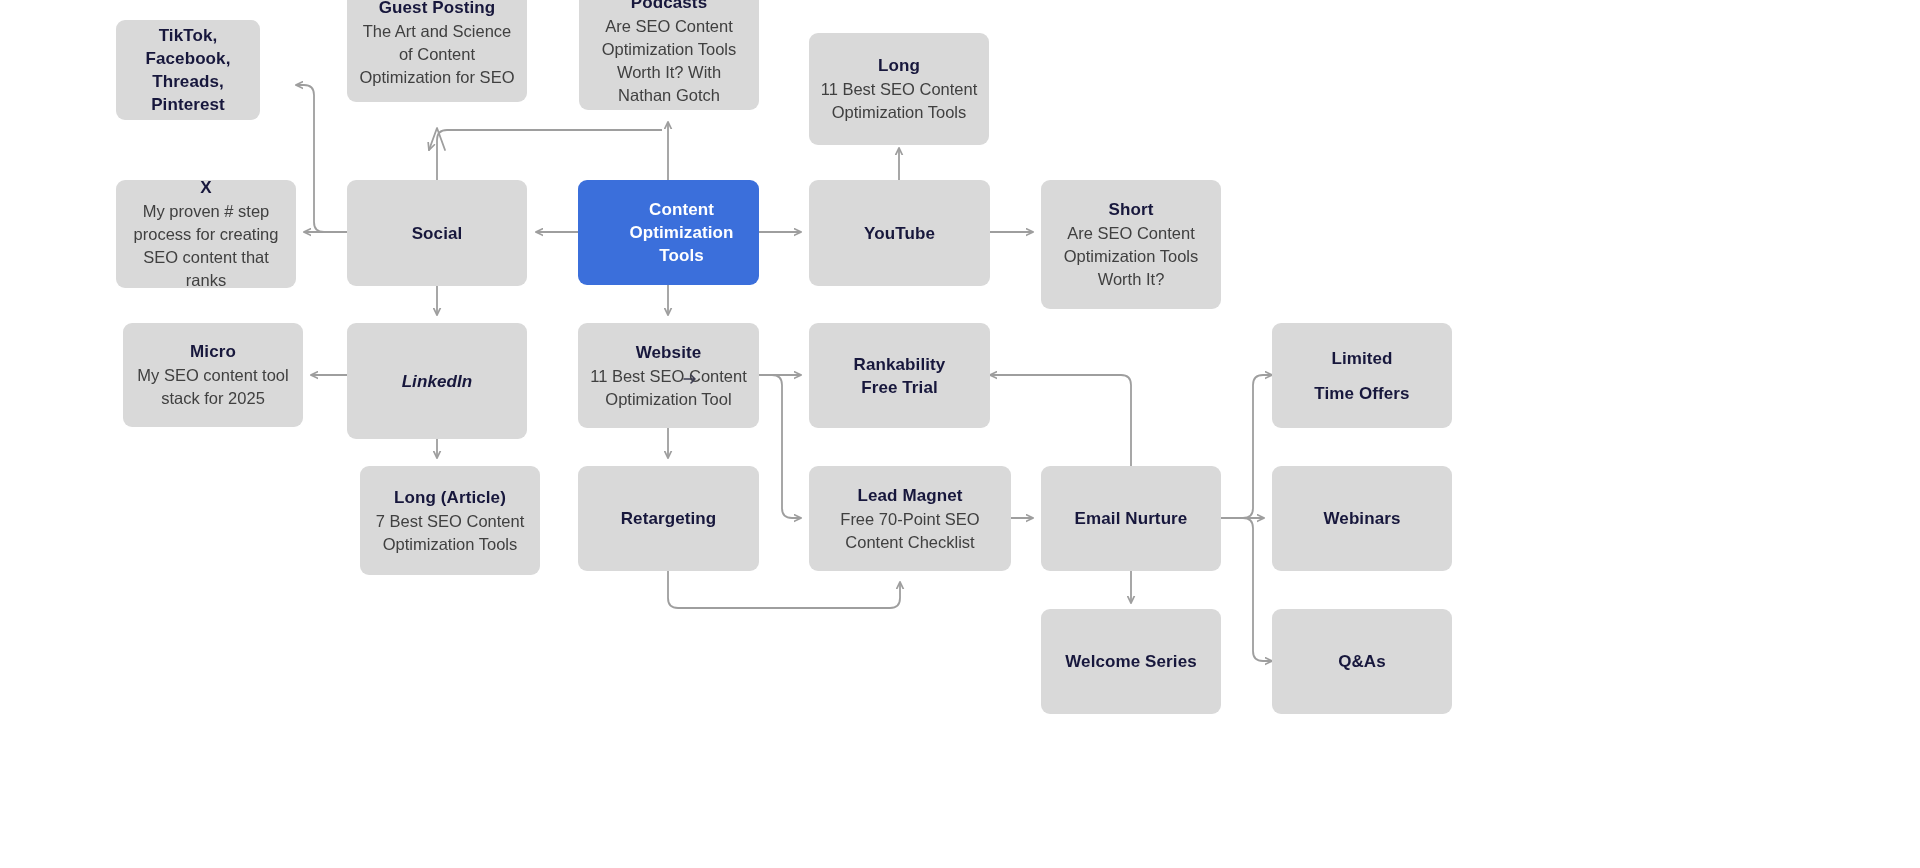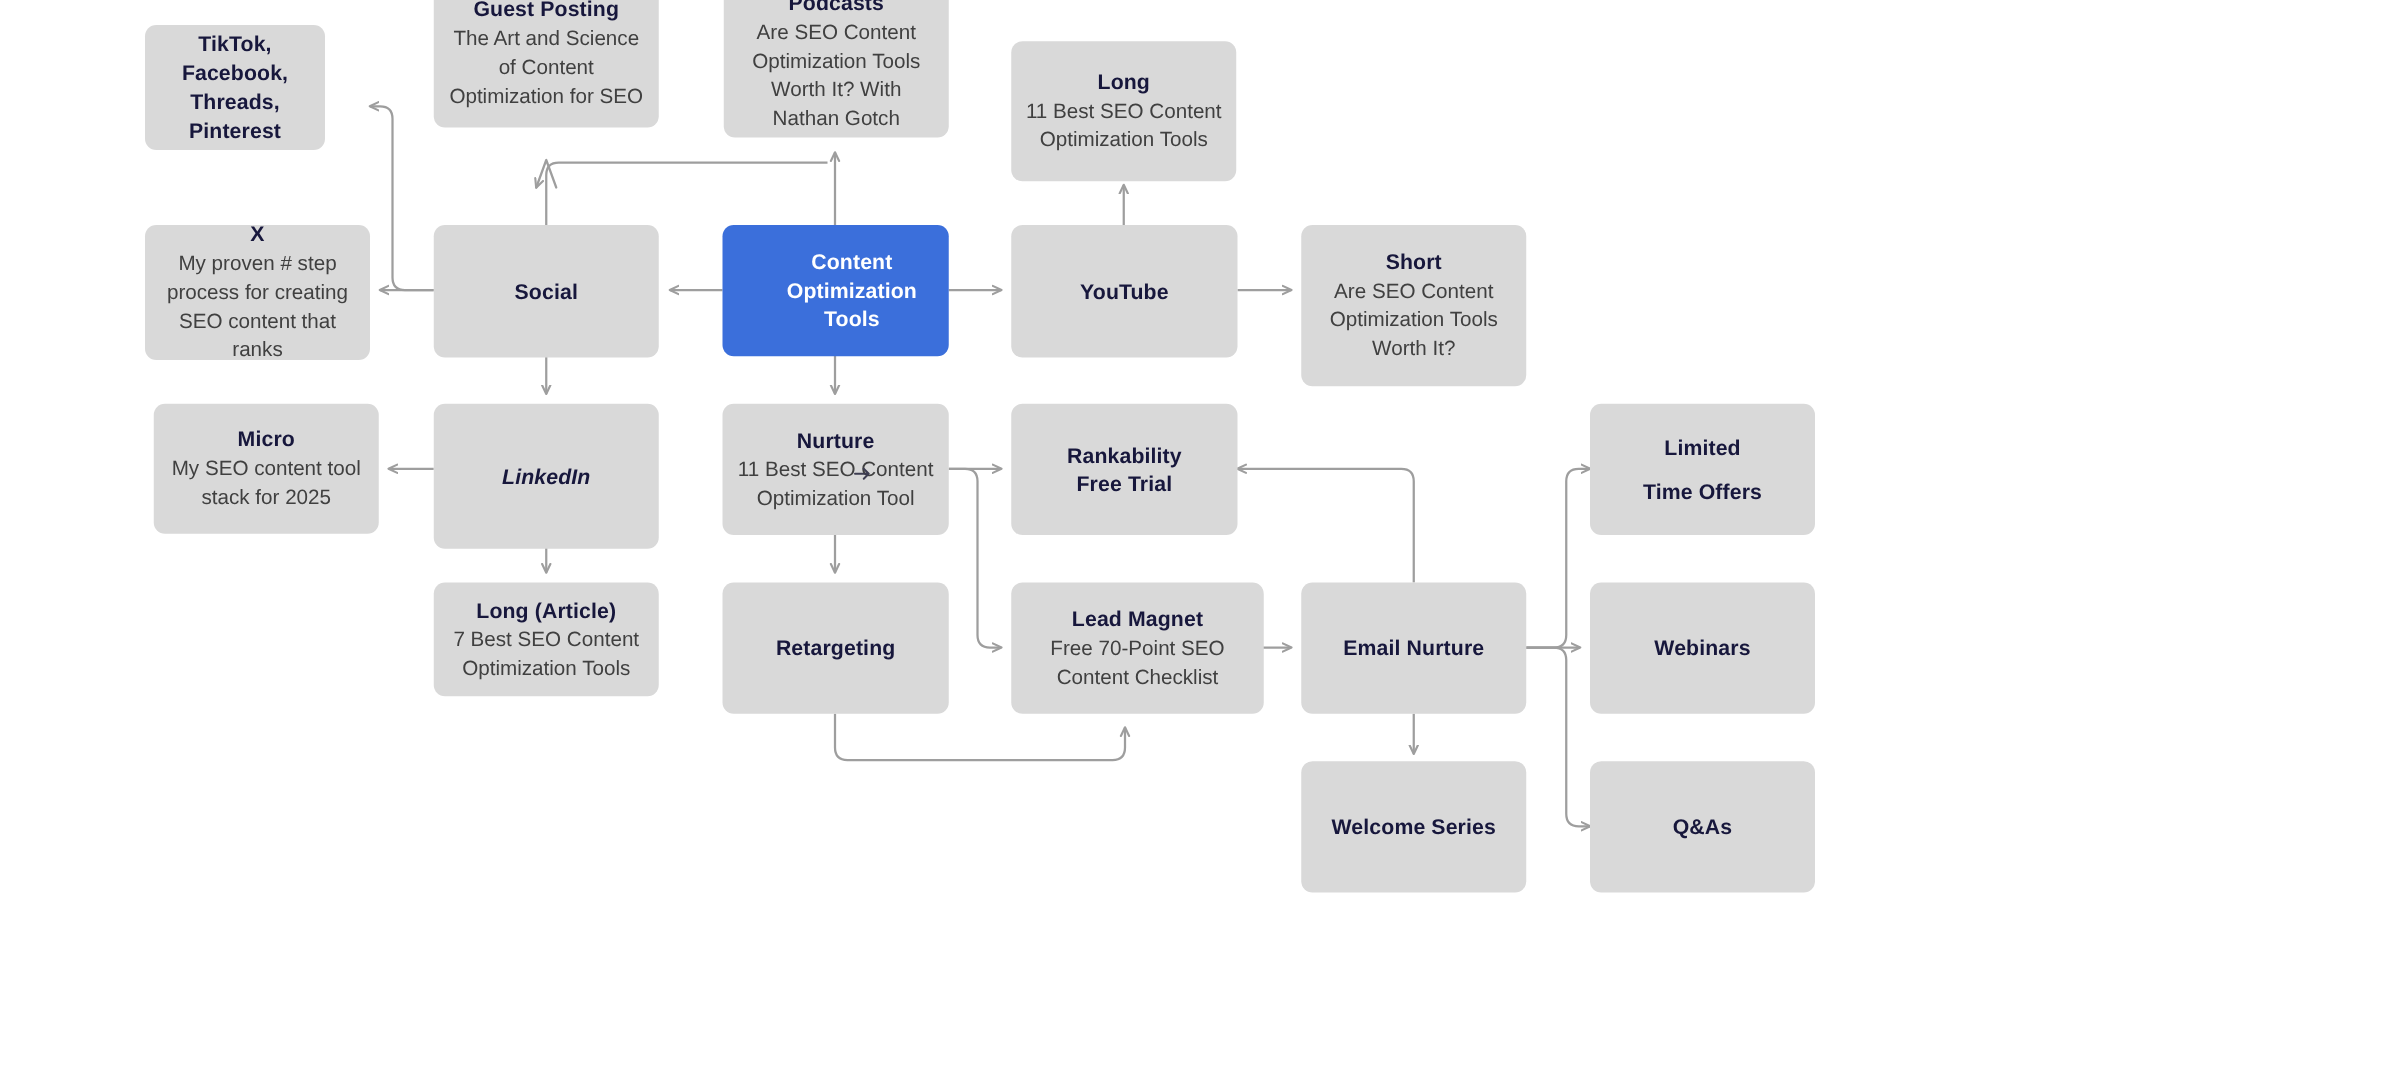--- a/index.html
+++ b/index.html
@@ -179,35 +179,35 @@
   <div class="node" style="left:123px; top:323px; width:180px; height:104px;">
     <div class="node-title">Micro</div>
     <div class="node-sub">My SEO content tool stack for 2025</div>
   </div>
 
   <div class="node" style="left:347px; top:323px; width:180px; height:116px;font-style:italic;">
     <div class="node-title">LinkedIn</div>
   </div>
 
   <div class="node" style="left:578px; top:323px; width:181px; height:105px;">
-    <div class="node-title">Nurture</div>
+    <div class="node-title">Website</div>
     <div class="node-sub">11 Best SEO Content Optimization Tool</div>
   </div>
 
   <div class="node" style="left:809px; top:323px; width:181px; height:105px;">
     <div class="node-title">Rankability</div>
     <div class="node-title">Free Trial</div>
   </div>
 
   <div class="node" style="left:1272px; top:323px; width:180px; height:105px;gap:12px;">
     <div class="node-title">Limited</div>
     <div class="node-title">Time Offers</div>
   </div>
 
-  <div class="node" style="left:347px; top:466px; width:180px; height:91px;">
+  <div class="node" style="left:360px; top:466px; width:180px; height:109px;">
     <div class="node-title">Long (Article)</div>
     <div class="node-sub">7 Best SEO Content Optimization Tools</div>
   </div>
 
   <div class="node" style="left:578px; top:466px; width:181px; height:105px;">
     <div class="node-title">Retargeting</div>
   </div>
 
   <div class="node" style="left:809px; top:466px; width:202px; height:105px;">
     <div class="node-title">Lead Magnet</div>

